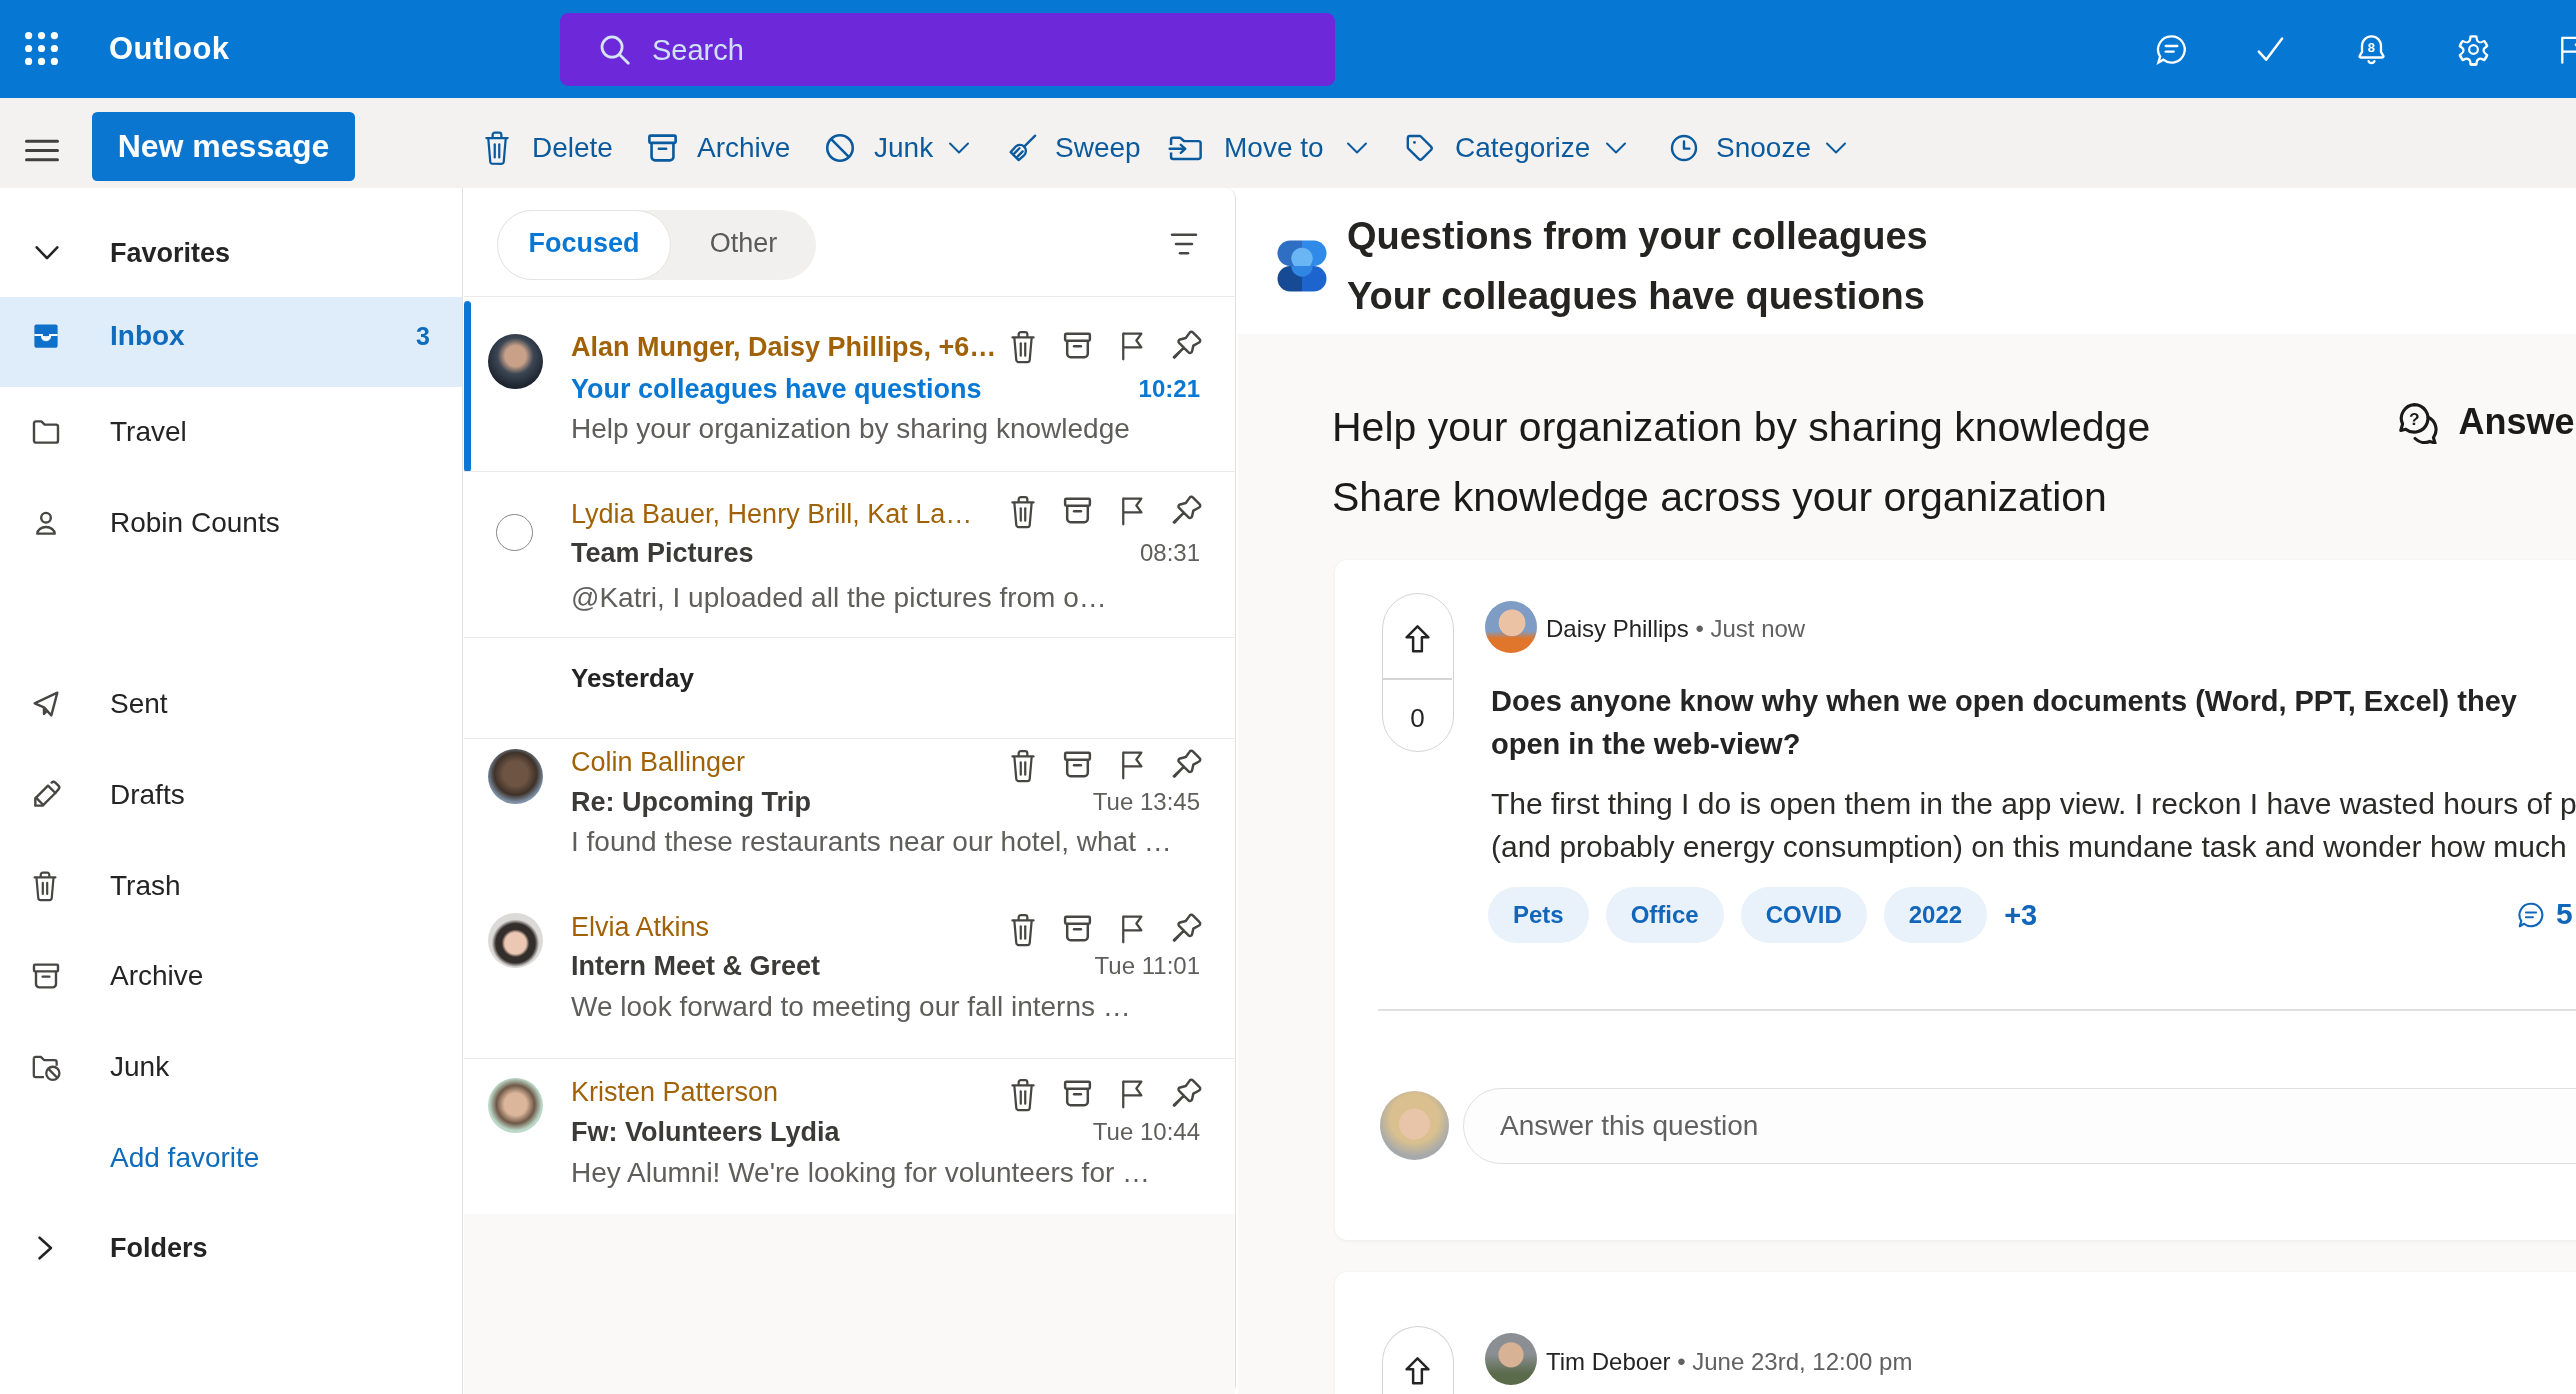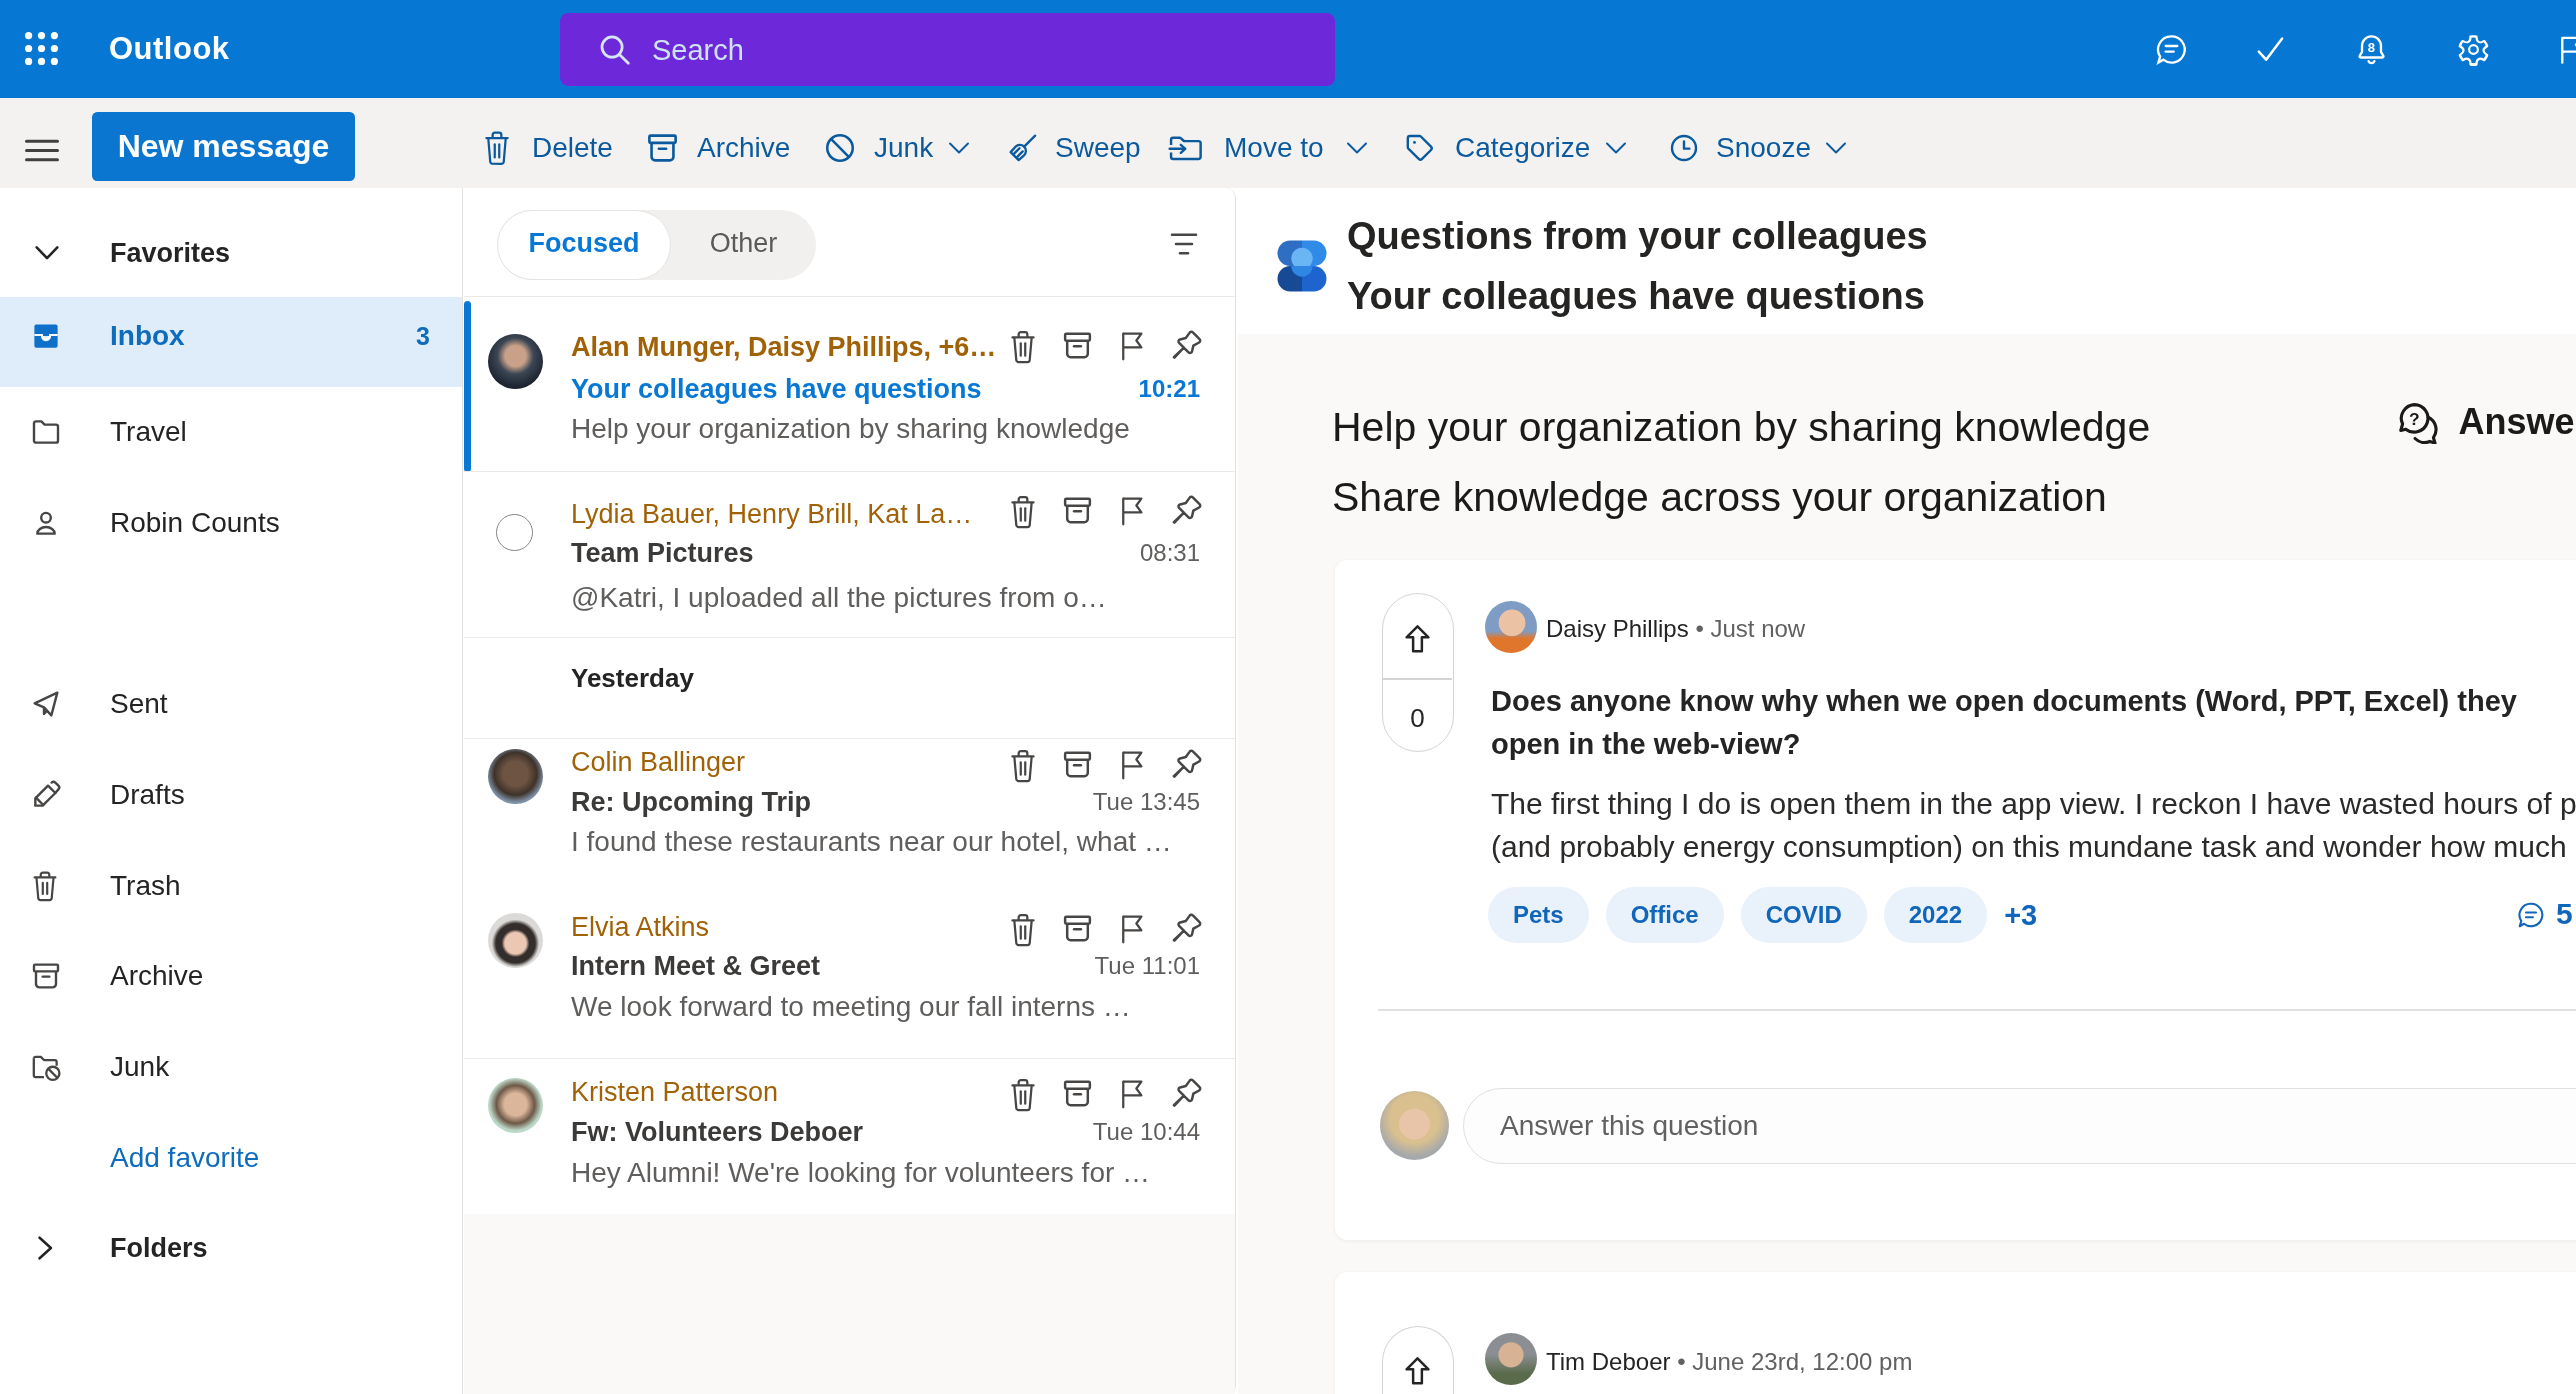--- a/index.html
+++ b/index.html
@@ -383,21 +383,21 @@
           <line x1="9.5" y1="12.5" x2="14.5" y2="12.5" stroke-linecap="round"></line>
         </svg>
       <svg width="30" height="33" viewBox="0 0 24 26" fill="none" stroke="#484644" stroke-width="1.8" stroke-linejoin="round">
           <path d="M5 3.5 h14.5 l-4 5.5 4 5.5 H5"></path>
           <line x1="5" y1="3.5" x2="5" y2="24" stroke-linecap="round"></line>
         </svg>
       <svg width="33" height="33" viewBox="0 0 24 24" fill="none" stroke="#484644" stroke-width="1.8" stroke-linejoin="round">
           <path d="M14.2 2.8 a1.5 1.5 0 0 1 2.4 -0.3 l4.9 4.9 a1.5 1.5 0 0 1 -0.3 2.4 l-4.2 2.3 -1 4.2 a1.5 1.5 0 0 1 -2.5 0.7 L10 13.5 l-6.8 7.3 -0.4 -0.4 7.3 -6.8 -3.5 -3.5 a1.5 1.5 0 0 1 0.7 -2.5 l4.2 -1 Z"></path>
         </svg>
     </div>
-    <div class="esub" style="top:944px;transform:translateY(-50%)">Fw: Volunteers Deboer</div>
+    <div class="esub" style="top:944px;transform:translateY(-50%)">Fw: Volunteers Lydia</div>
     <div class="etime" style="top:944px;transform:translateY(-50%)">Tue 10:44</div>
     <div class="eprev" style="top:985px;transform:translateY(-50%)">Hey Alumni! We're looking for volunteers for …</div>
 
     <div class="abs" style="left:0;top:1026px;width:771px;height:180px;background:#faf9f8"></div>
   </div>
   <div id="pane">
     <div id="paneheader">
       <svg class="abs" style="left:39px;top:51px" width="50" height="54" viewBox="0 0 98 104">
         <path d="M26 2 H49 V52 H26 A25 25 0 0 1 1 27 A25 25 0 0 1 26 2 Z" fill="#2e6fc4"></path>
         <path d="M49 2 h23 A25 25 0 0 1 97 27 A25 25 0 0 1 72 52 H49 Z" fill="#308ae8"></path>

